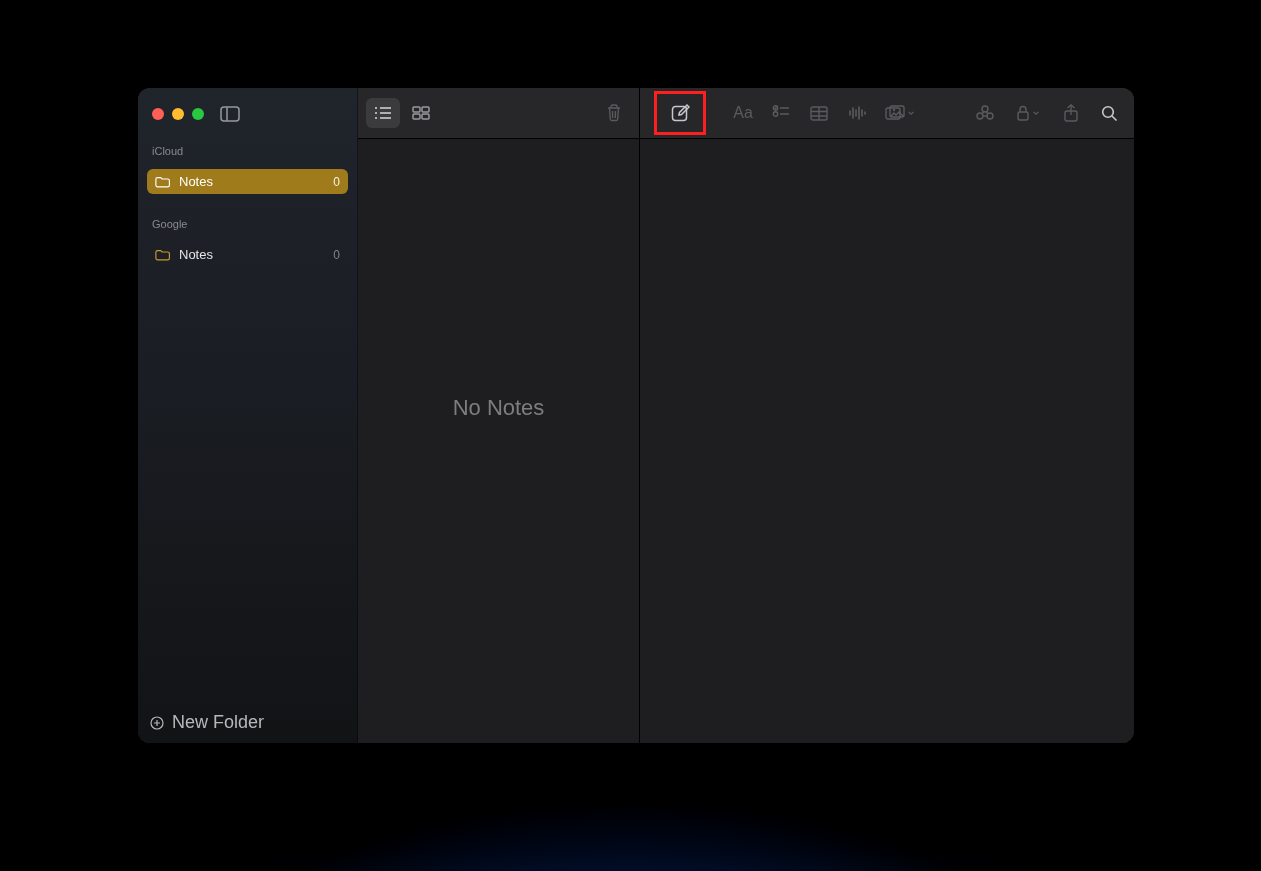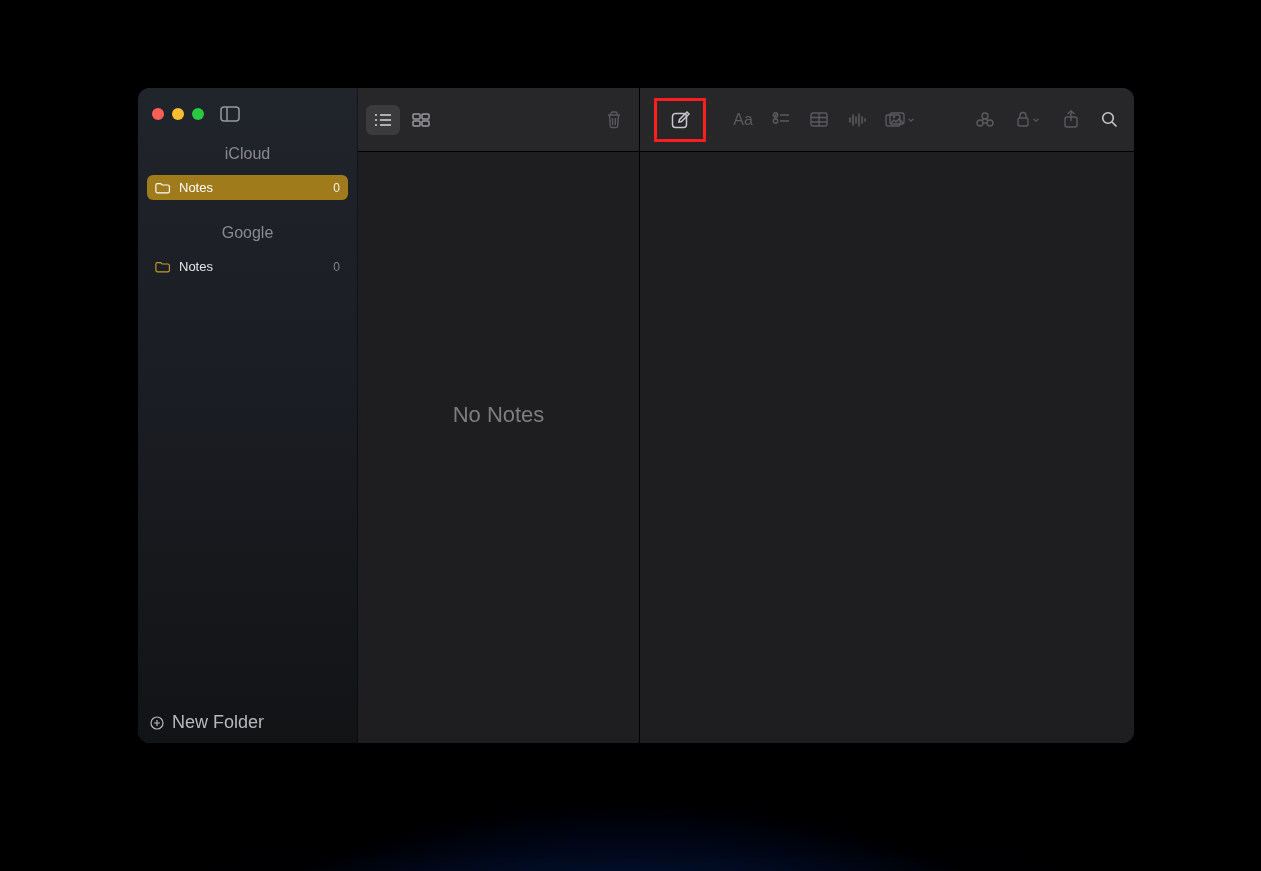--- a/index.html
+++ b/index.html
@@ -29,21 +29,21 @@
     display: flex; align-items: center;
     padding: 0 14px;
     gap: 16px;
   }
   .traffic { display: flex; gap: 8px; }
   .tl { width: 12px; height: 12px; border-radius: 50%; }
   .tl.red { background: #ff5f57; }
   .tl.yellow { background: #febc2e; }
   .tl.green { background: #28c840; }
   .sidebar-icon { color: #98989c; }
-  .section-label { font-size: 16px; color: #8a8a8e; padding: 6px 14px 4px; text-align: center; }
+  .section-label { font-size: 11px; color: #8a8a8e; padding: 6px 14px 4px; }
   .folder-item {
     display: flex; align-items: center; gap: 8px;
     margin: 8px 9px; padding: 5px 8px;
     border-radius: 6px;
     color: #e6e6e8;
     font-size: 13px;
   }
   .folder-item.selected { background: #9f7b1c; color: #fff; }
   .folder-item .count { margin-left: auto; font-size: 12px; opacity: 0.9; }
   .folder-item:not(.selected) .count { color: #8e8e92; }
@@ -57,21 +57,21 @@
   }
   .plus-circle { width:14px; height:14px; }
   
   .middle {
     width: 282px;
     background: #1e1e20;
     display: flex; flex-direction: column;
     border-right: 1px solid #000;
   }
   .toolbar {
-    height: 64px;
+    height: 51px;
     display: flex; align-items: center;
     padding: 0 8px;
     gap: 4px;
     background: #272729;
     border-bottom: 1px solid #000;
   }
   .tbtn {
     display: inline-flex; align-items: center; justify-content: center;
     height: 30px; min-width: 34px;
     color: #9a9a9e;

